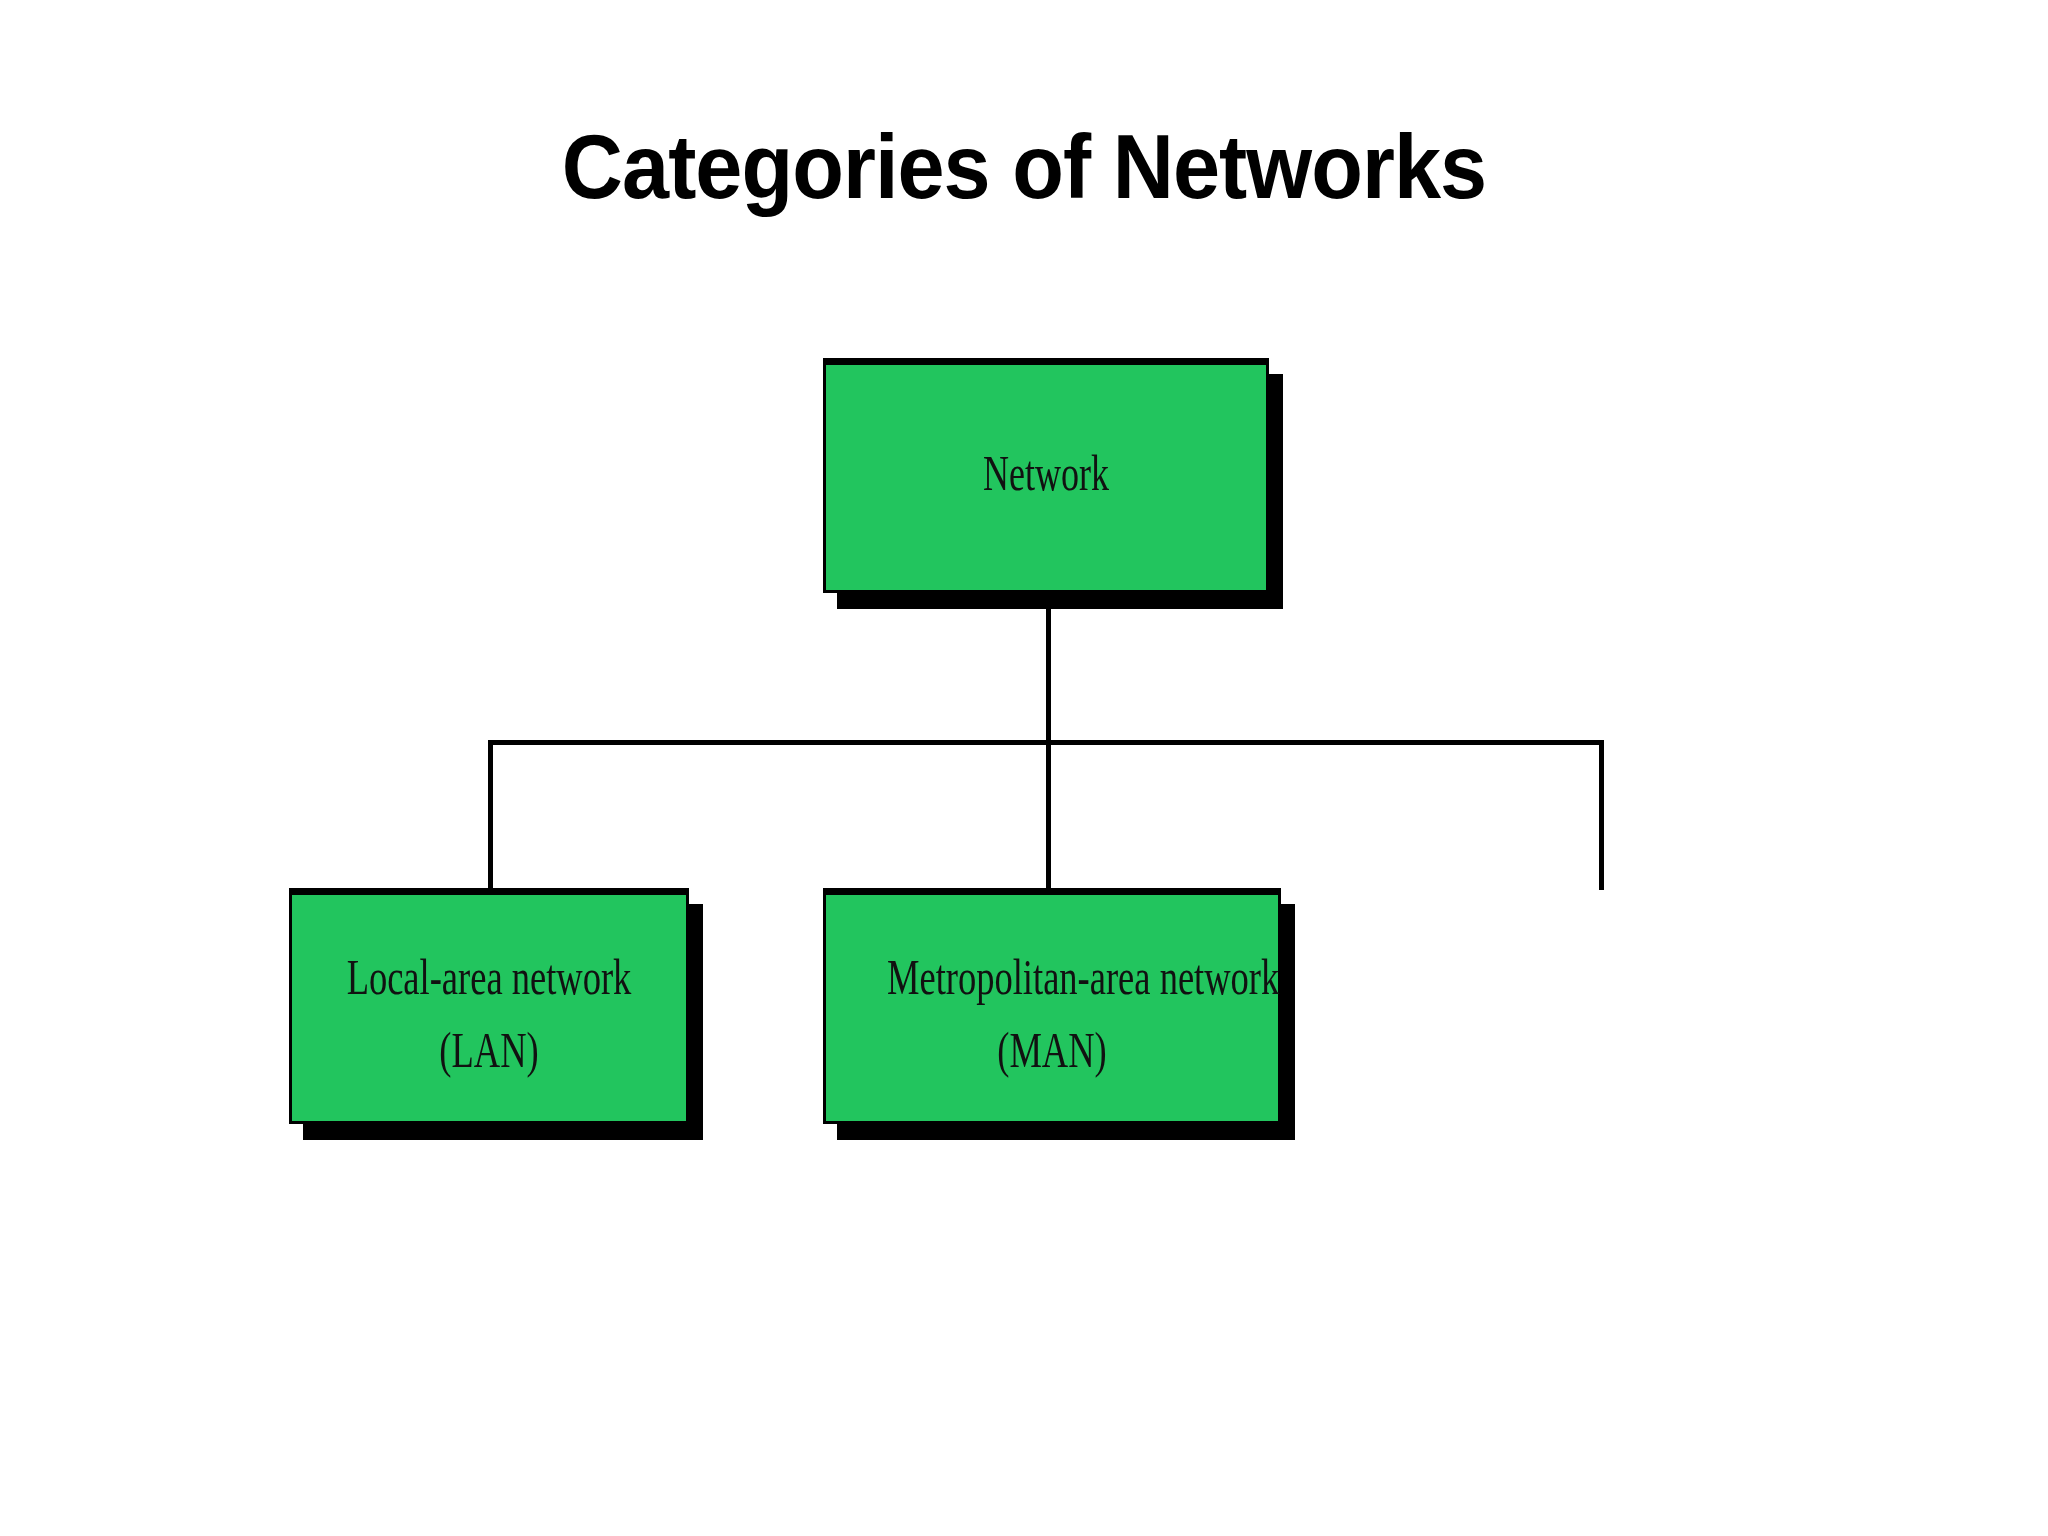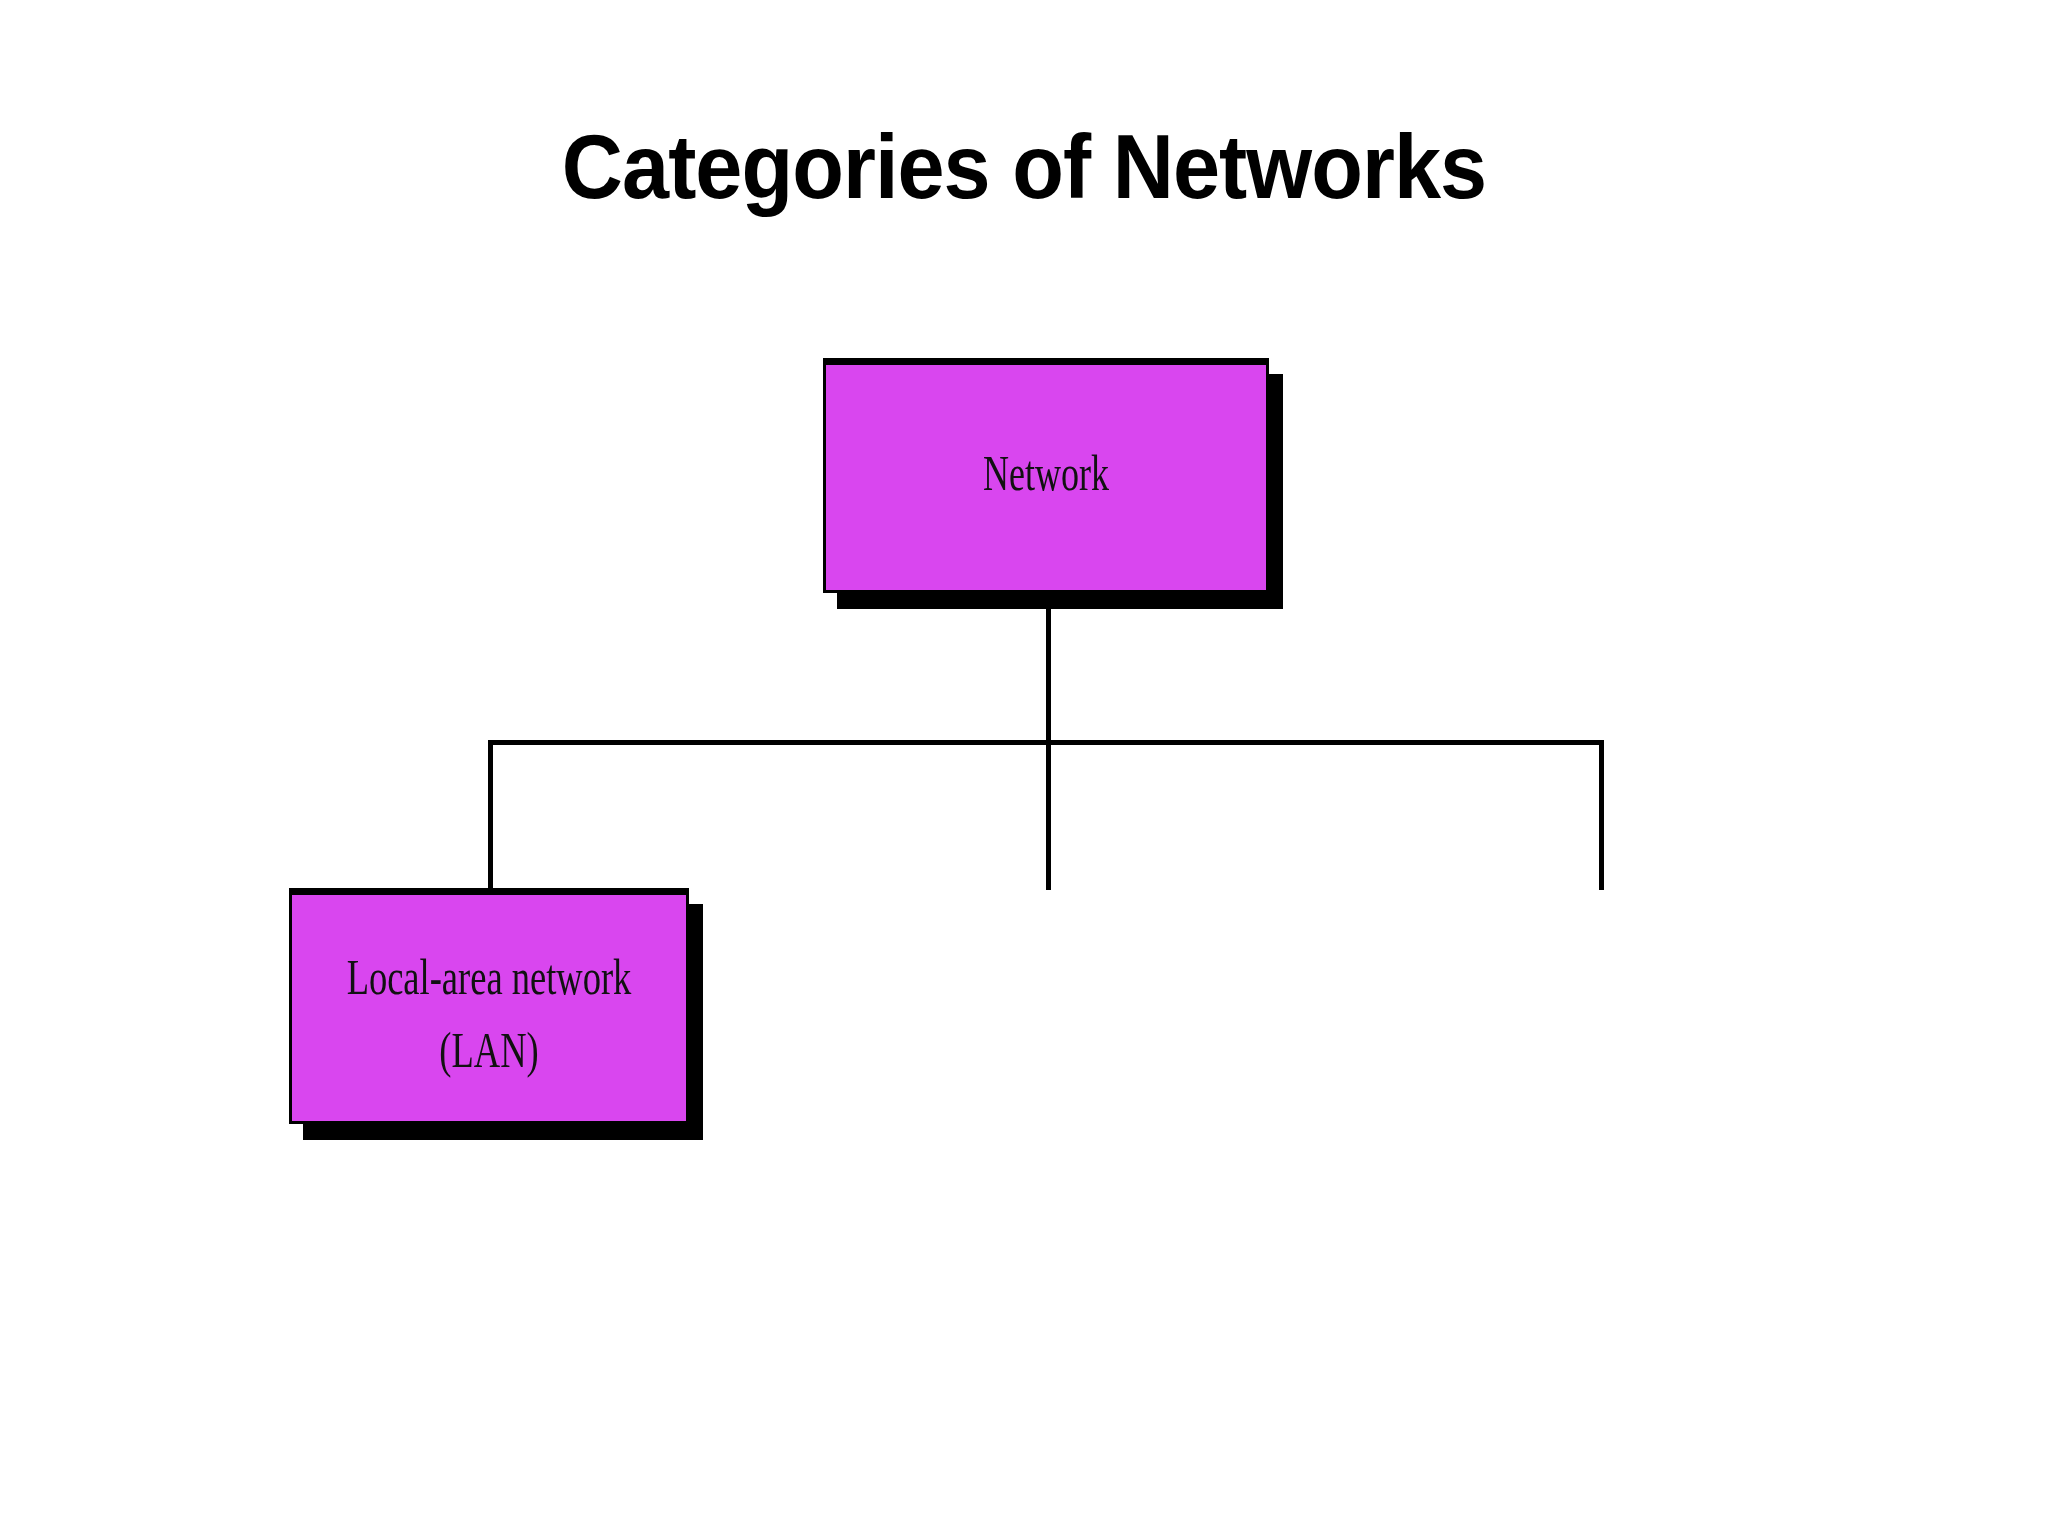--- a/index.html
+++ b/index.html
@@ -39,21 +39,21 @@
     position: absolute;
     left: 0;
     top: 0;
     width: 2048px;
     height: 1536px;
   }
 
   
   .node {
     position: absolute;
-    background: #d946ef;
+    background: #22c55e;
     border: 3px solid #000000;
     border-top-width: 7px;
     box-sizing: border-box;
     box-shadow: 14px 16px 0 0 #000000;
     z-index: 3;
   }
   .node-label {
     position: absolute;
     left: 0;
     right: 0;
@@ -152,15 +152,21 @@
     <span class="node-label">Network</span>
   </div>
 
   <div class="node leaf" id="node-lan">
     <span class="node-label">
       <span class="line1">Local-area network</span>
       <span class="line2">(LAN)</span>
     </span>
   </div>
 
+  <div class="node leaf" id="node-man">
+    <span class="node-label">
+      <span class="line1">Metropolitan-area network</span>
+      <span class="line2">(MAN)</span>
+    </span>
+  </div>
 
 
 </div>
 
 </body></html>

